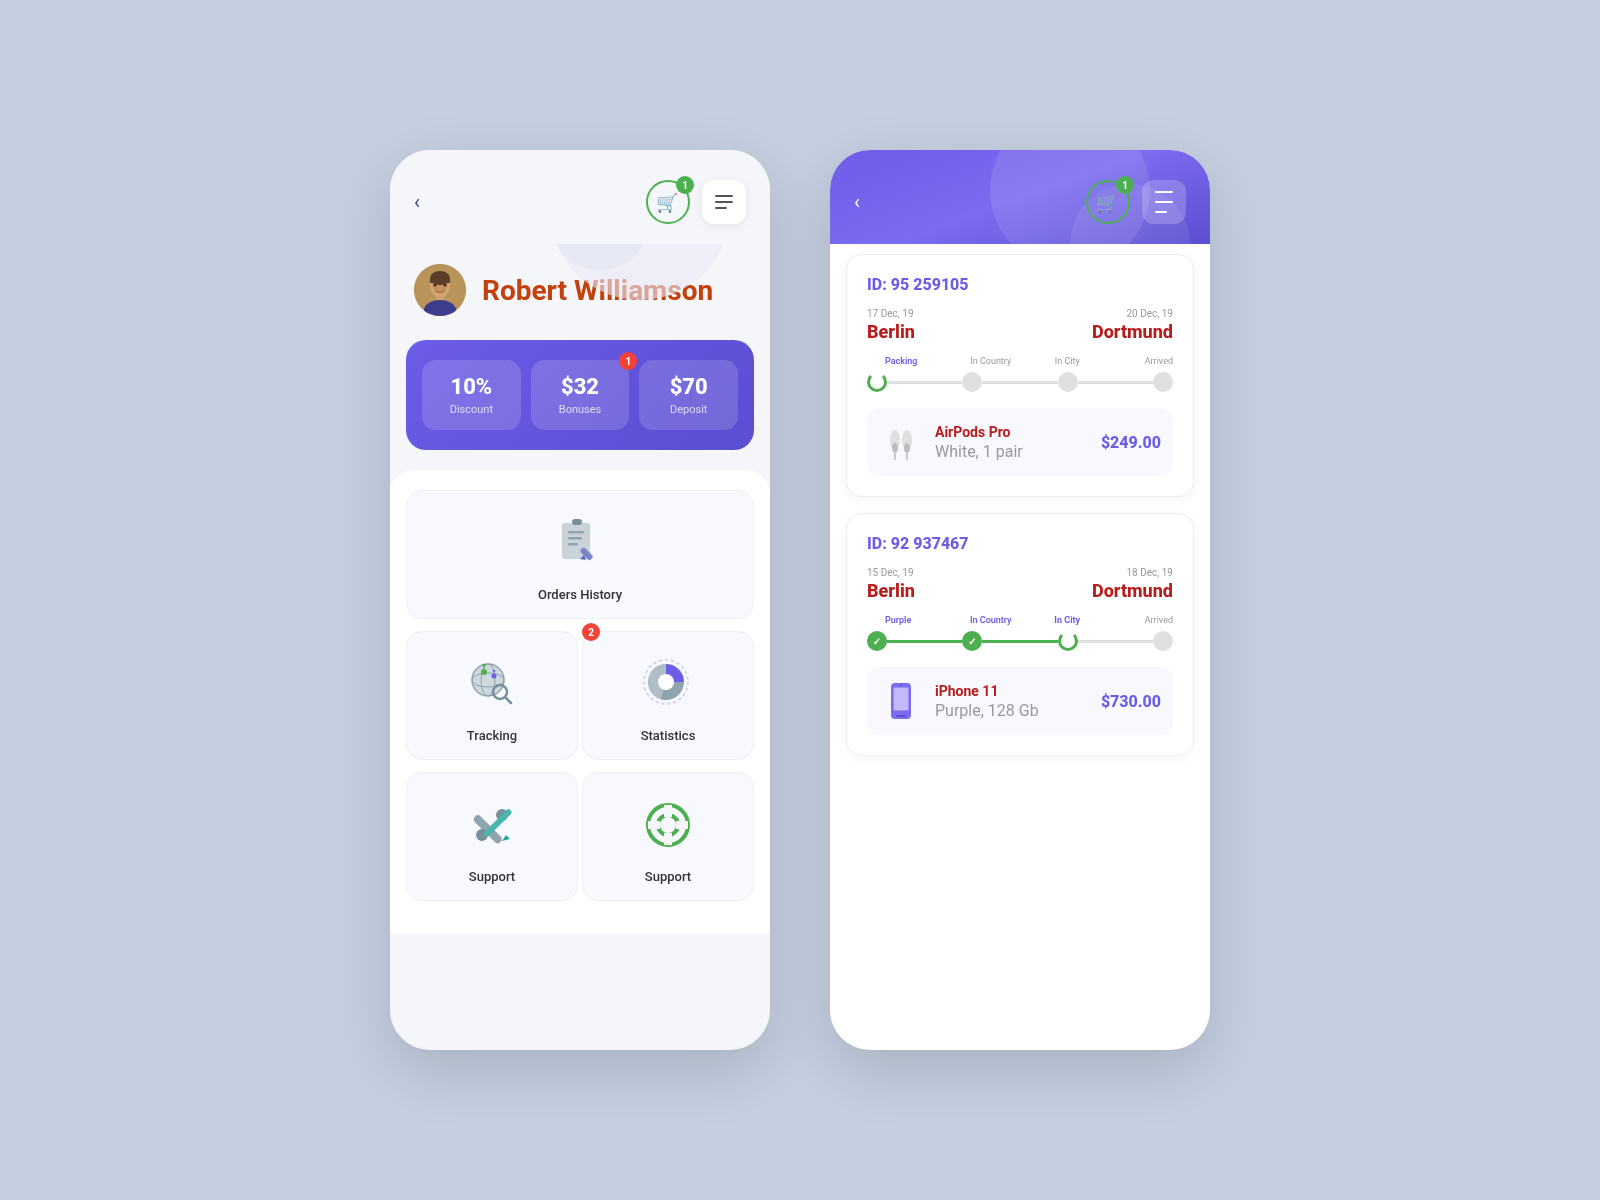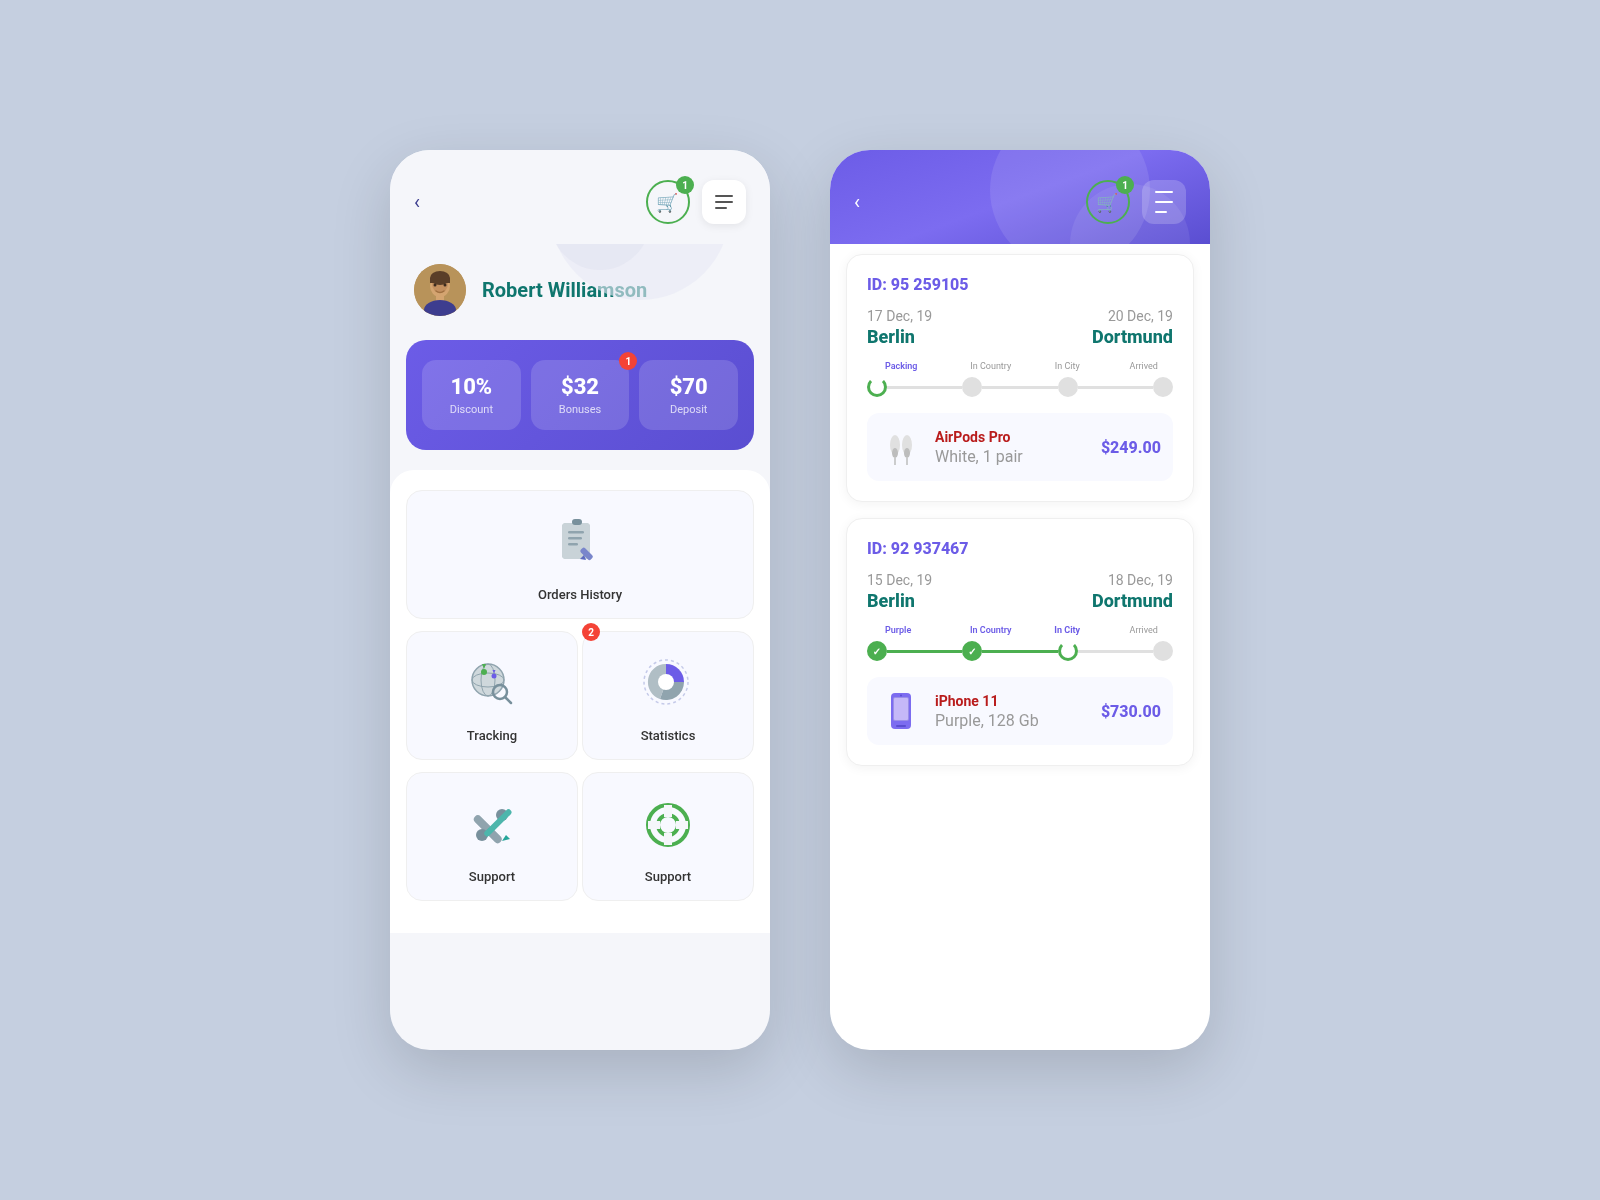--- a/index.html
+++ b/index.html
@@ -144,23 +144,23 @@
     }
     .avatar-face {
       width: 52px;
       height: 52px;
       border-radius: 50%;
       background: #b8935a;
       overflow: hidden;
       position: relative;
     }
     .user-name {
-      font-size: 20px;
+      font-size: 28px;
       font-weight: 700;
-      color: #0f766e;
+      color: #c2410c;
     }
 
     
     .stats-banner {
       margin: 0 16px;
       background: linear-gradient(135deg, #6c5ce7, #5a4ed1);
       border-radius: 20px;
       padding: 20px 16px;
       display: flex;
       gap: 10px;
@@ -337,49 +337,49 @@
     .order-route {
       display: flex;
       justify-content: space-between;
       margin-bottom: 14px;
     }
     .route-from, .route-to {
       display: flex;
       flex-direction: column;
     }
     .route-date {
-      font-size: 14px;
+      font-size: 10px;
       color: #999;
       margin-bottom: 2px;
     }
     .route-city {
       font-size: 18px;
       font-weight: 800;
-      color: #0f766e;
+      color: #b91c1c;
     }
     .route-to {
       text-align: right;
     }
     .tracking-bar {
       margin-bottom: 16px;
     }
     .tracking-labels {
       display: flex;
       justify-content: space-between;
       margin-bottom: 6px;
     }
     .tracking-label {
       font-size: 9px;
       color: #999;
       flex: 1;
       text-align: center;
       padding-left: 18px;
     }
     .tracking-label:first-child { text-align: left; }
-    .tracking-label:last-child { }
+    .tracking-label:last-child { text-align: right; }
     .tracking-label.active { color: #6c5ce7; font-weight: 600; }
     .tracking-line {
       display: flex;
       align-items: center;
       gap: 0;
       position: relative;
     }
     .track-dot {
       width: 20px;
       height: 20px;

